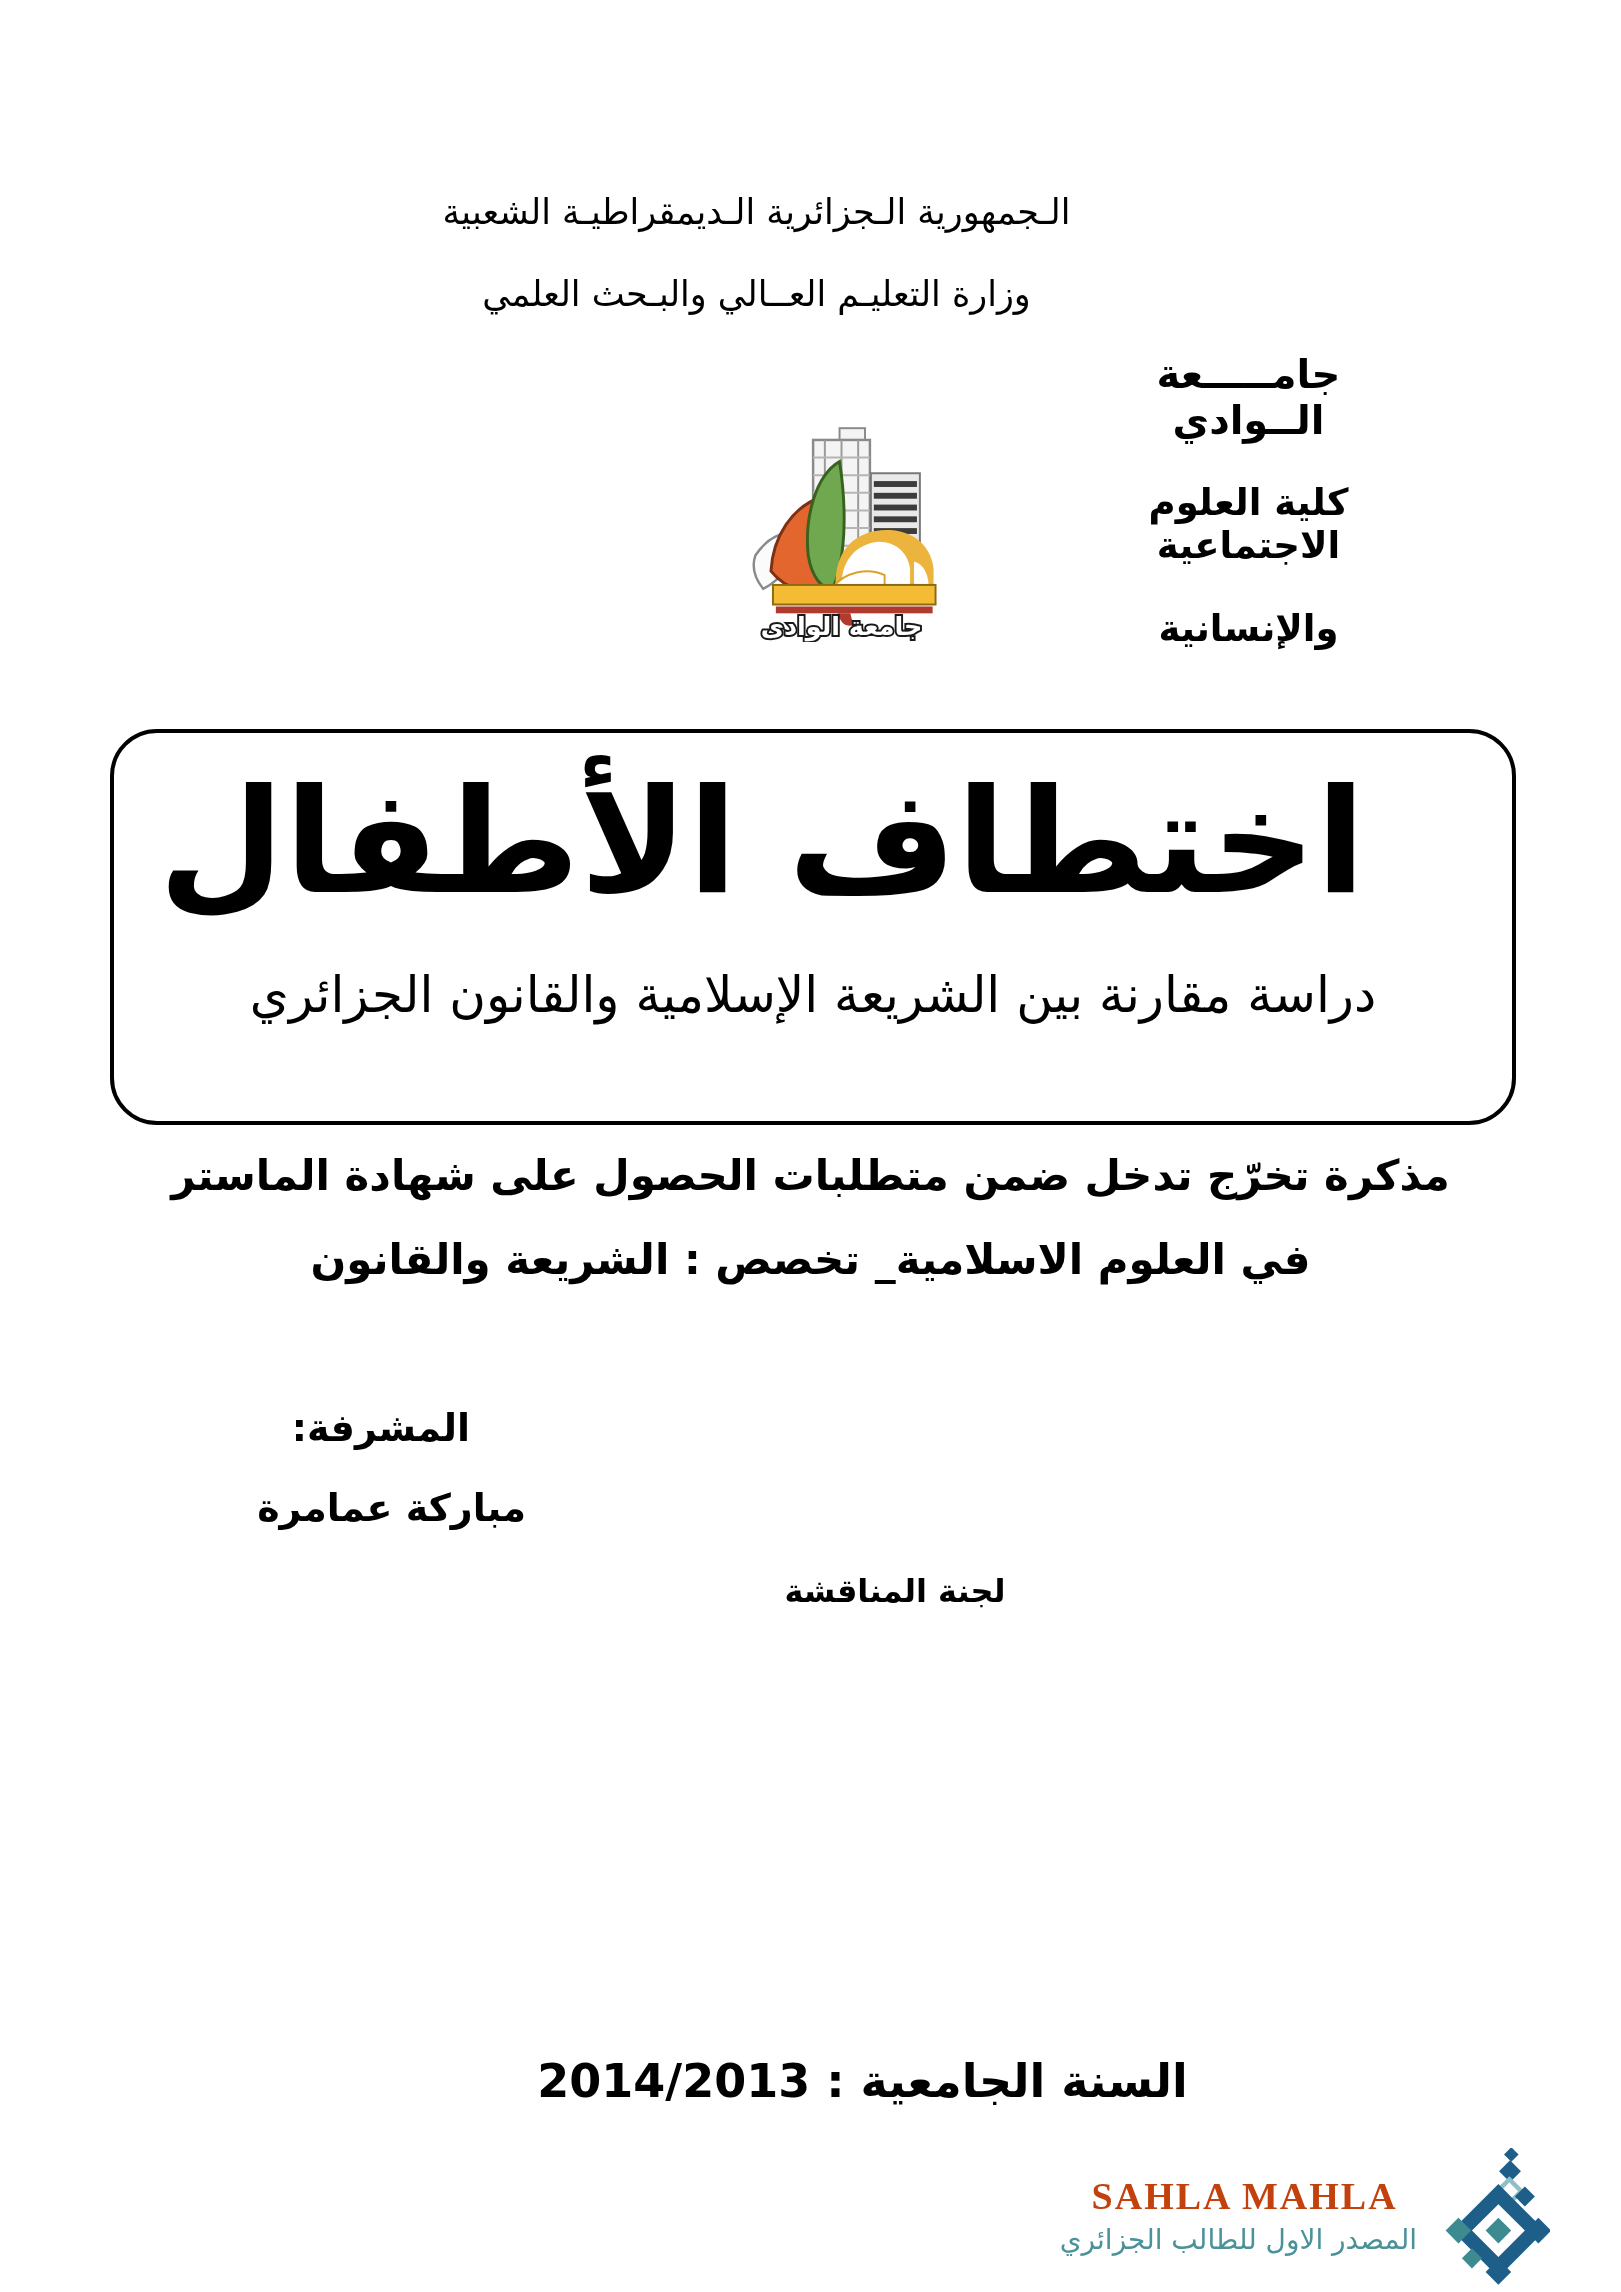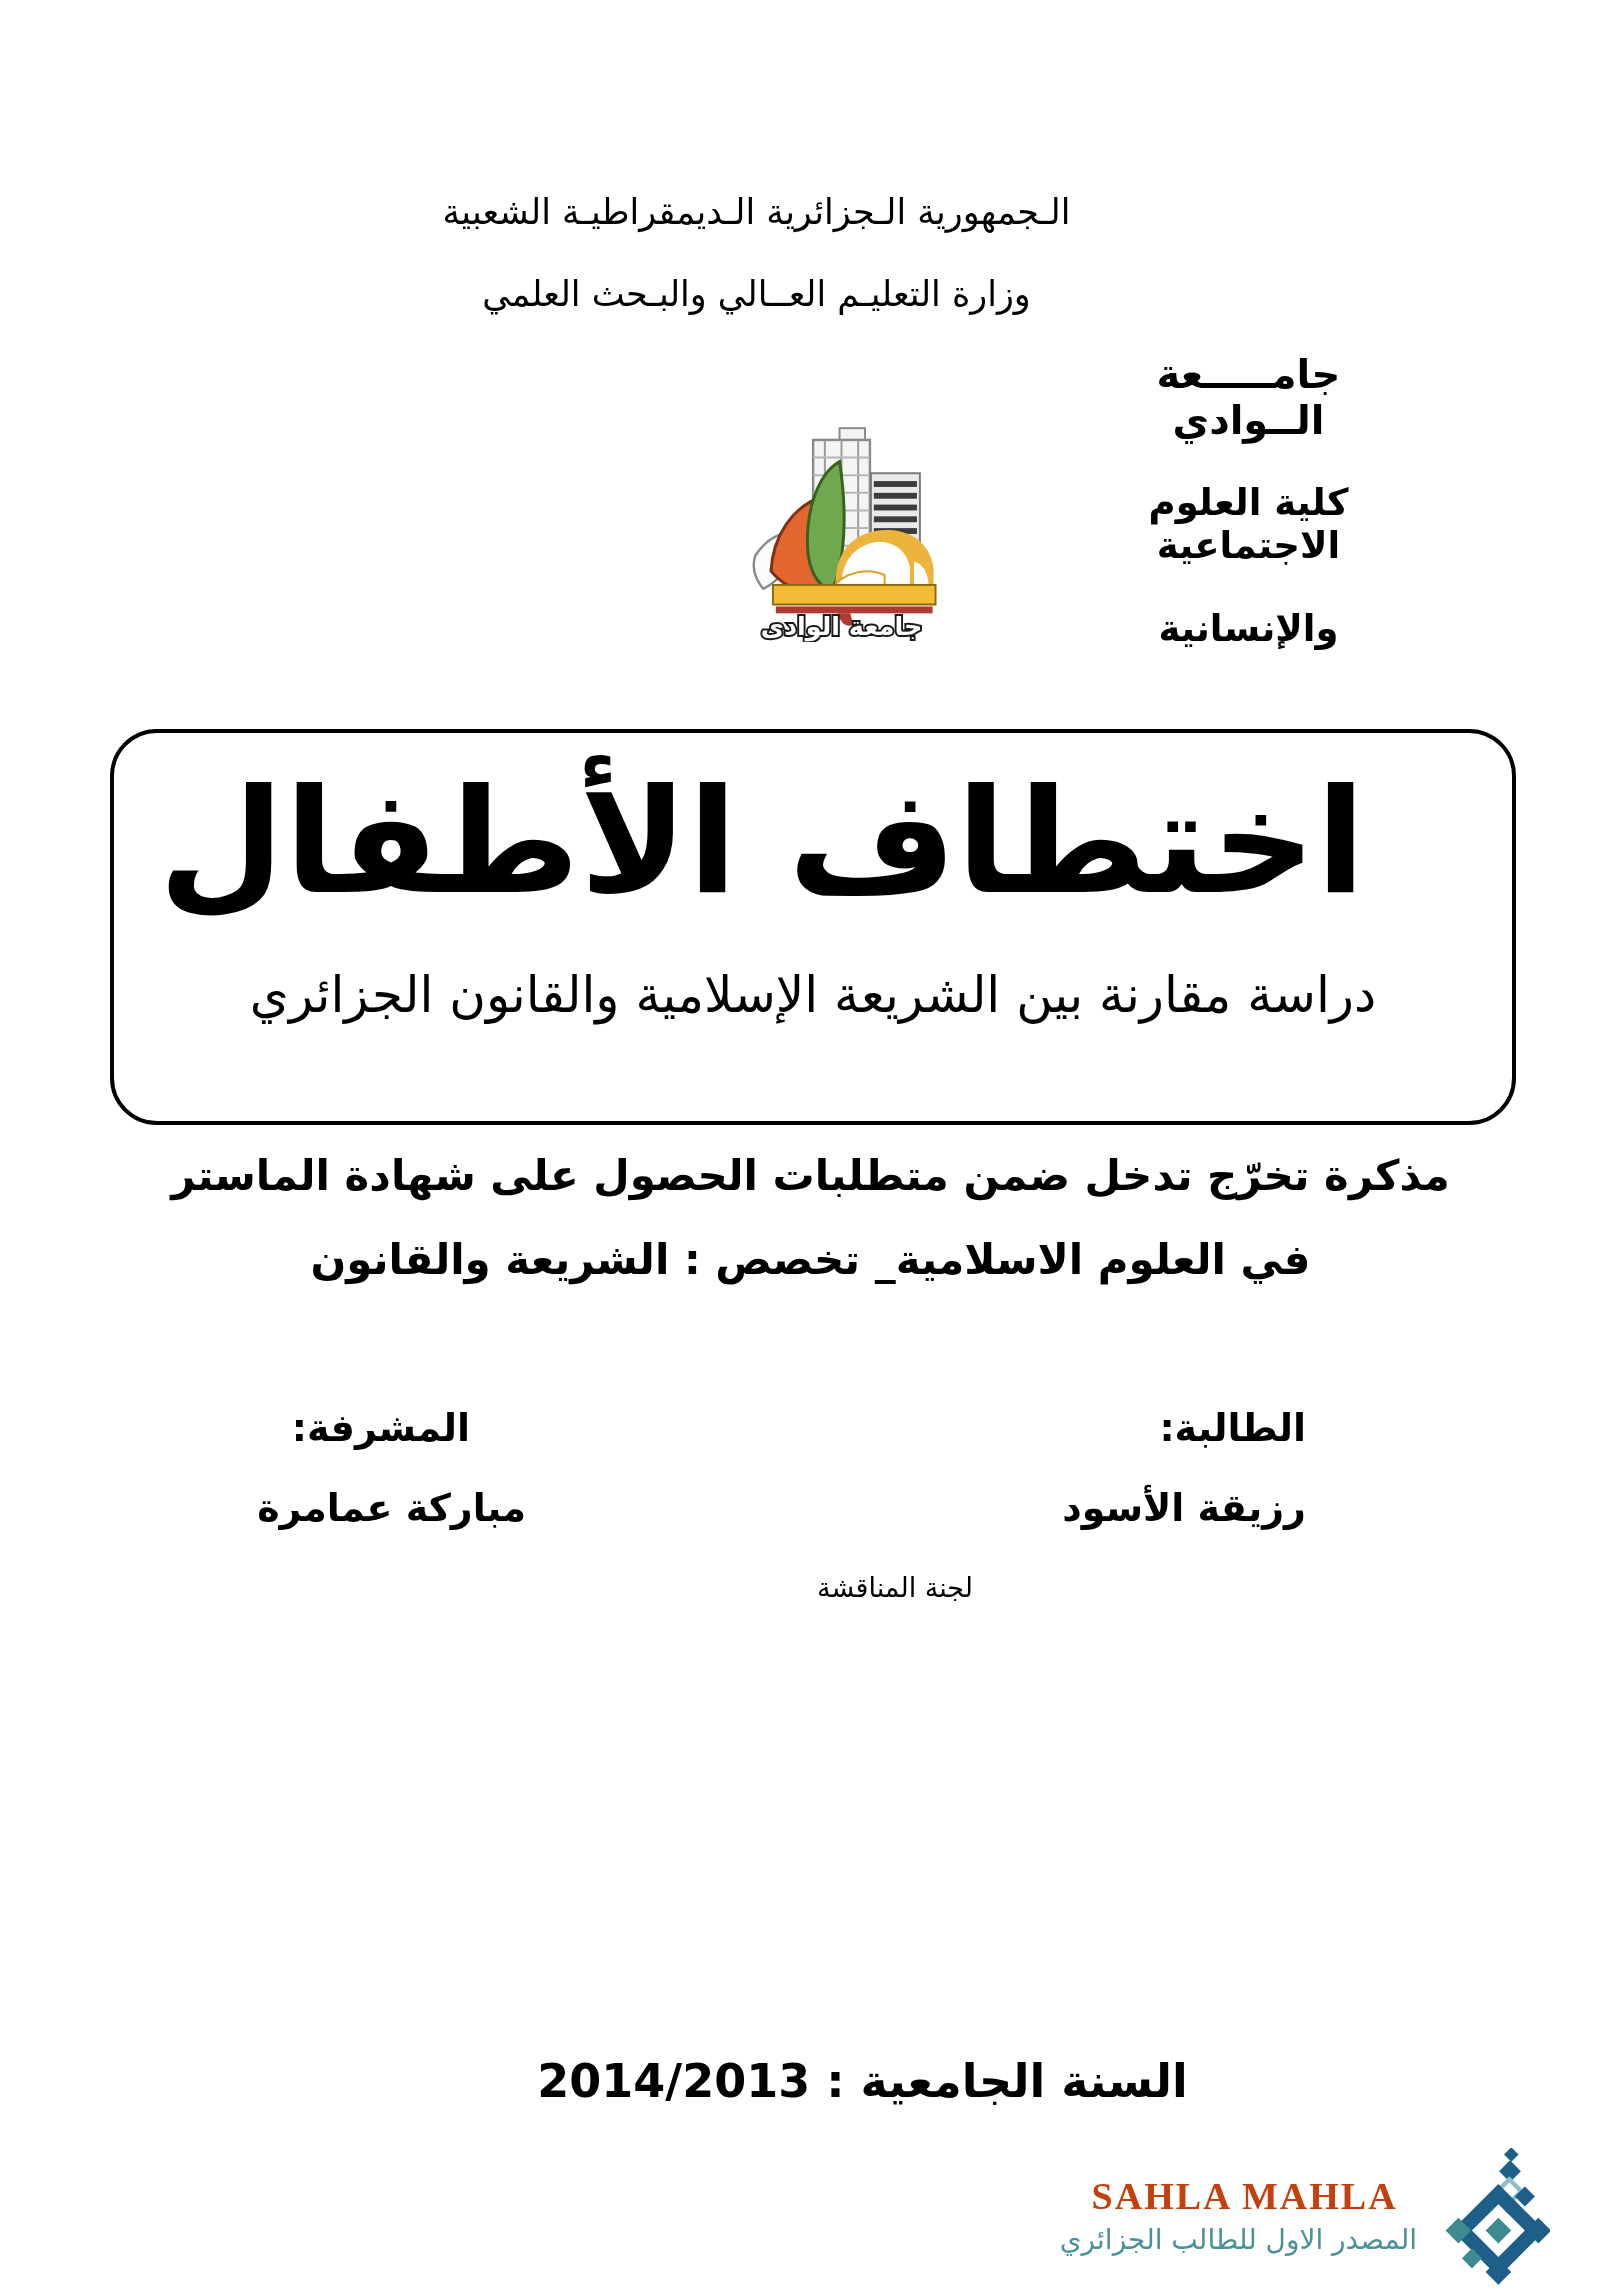--- a/index.html
+++ b/index.html
@@ -38,21 +38,21 @@
   .memoir-1 { top:1151px; }
   .memoir-2 { top:1235px; }
 
   .student-block { position:absolute; top:1407px; right:315px; text-align:right; font-weight:700; }
   .supervisor-block { position:absolute; top:1407px; right:1095px; text-align:right; font-weight:700; }
   .person-label { font-size:38px; line-height:1.15; }
   .person-name  { font-size:38px; line-height:1.15; margin-top:36px; white-space:nowrap; }
   .sup-label { position:relative; right:56px; }
 
   .committee-title-wrap { position:absolute; top:1572px; left:169px; right:0; text-align:center; }
-  .committee-title { font-size:27px; font-weight:400; }
+  .committee-title { font-size:32px; font-weight:700; }
   .committee-list { position:absolute; top:1735px; left:0; right:180px; text-align:center; }
   .committee-row { font-size:39px; font-weight:700; line-height:1.2; white-space:nowrap; }
   .committee-row.r1 { position:absolute; top:-82px; left:0; right:0; }
   .committee-row.r2 { position:relative; }
   .committee-row.r3 { position:relative; margin-top:29px; }
 
   .year-wrap { position:absolute; top:2054px; left:104px; right:0; text-align:center; }
   .year-line { font-size:46px; font-weight:700; }
 
   .brand { position:absolute; top:2148px; right:71px; display:flex; direction:ltr; align-items:flex-start; }
@@ -121,24 +121,20 @@
   </div>
 
   <div class="title-box">
     <div class="main-title">اختطاف الأطفال</div>
     <div class="sub-title">دراسة مقارنة بين الشريعة الإسلامية والقانون الجزائري</div>
   </div>
 
   <div class="memoir-line memoir-1">مذكرة تخرّج تدخل ضمن متطلبات الحصول على شهادة الماستر</div>
   <div class="memoir-line memoir-2">في العلوم  الاسلامية_ تخصص : الشريعة والقانون</div>
 
-  <div class="student-block">
-    <div class="person-label">الطالبة:</div>
-    <div class="person-name">رزيقة الأسود</div>
-  </div>
 
   <div class="supervisor-block">
     <div class="person-label sup-label">المشرفة:</div>
     <div class="person-name">مباركة عمامرة</div>
   </div>
 
   <div class="committee-title-wrap">
     <span class="committee-title">لجنة المناقشة</span>
   </div>
 

